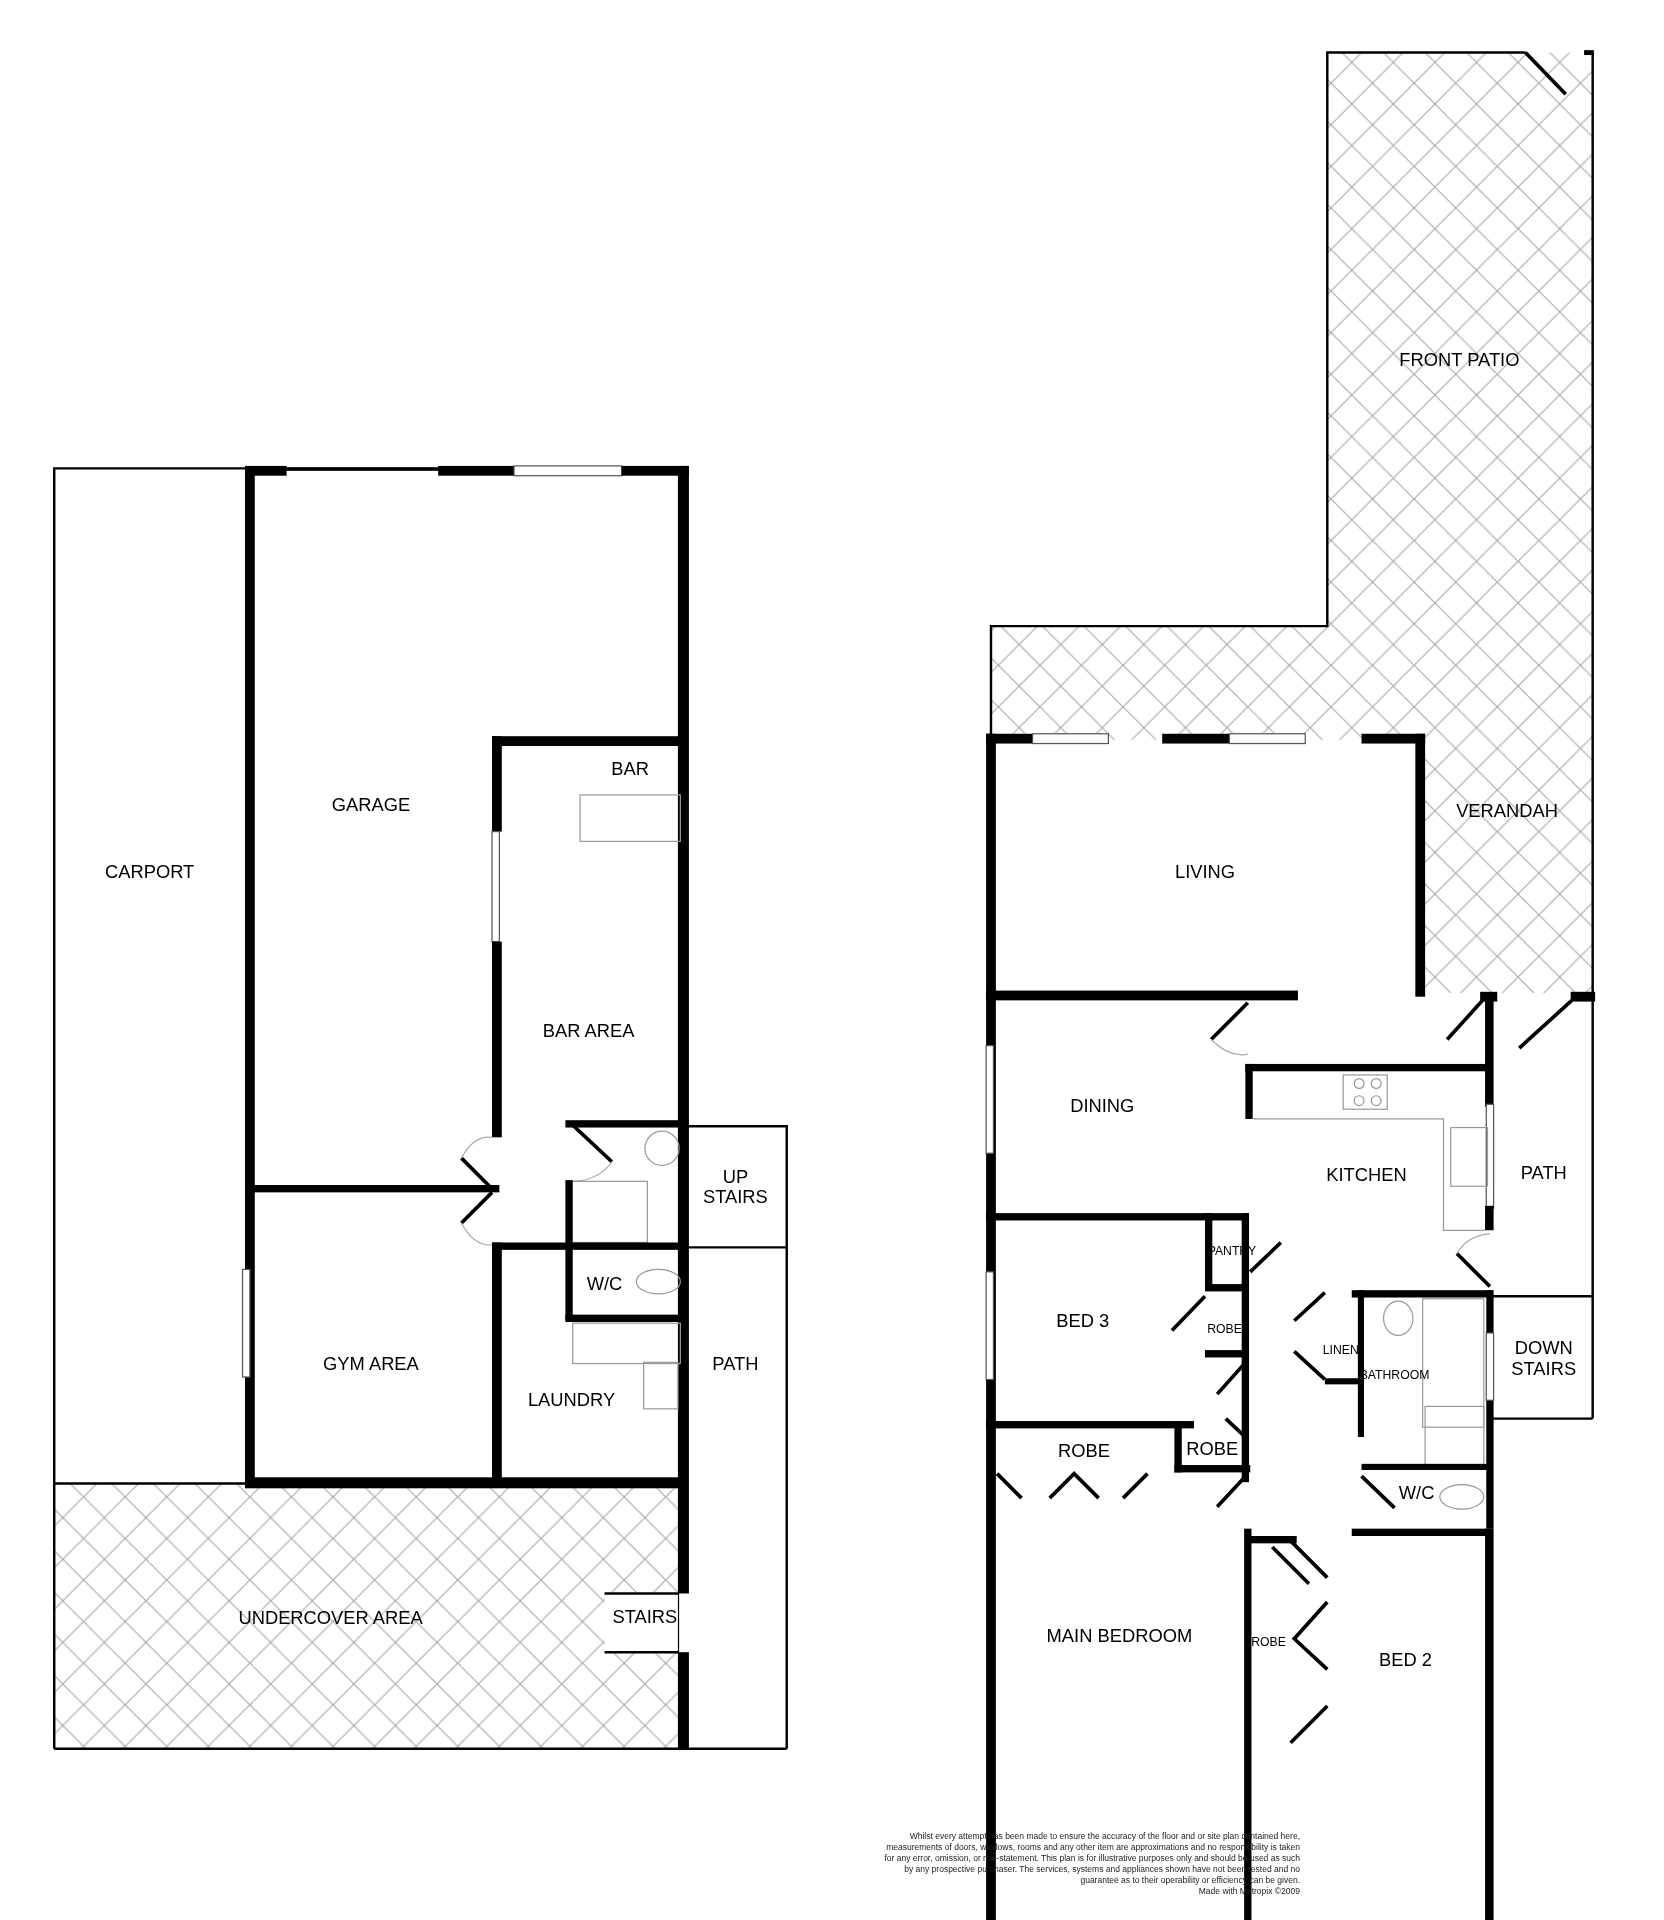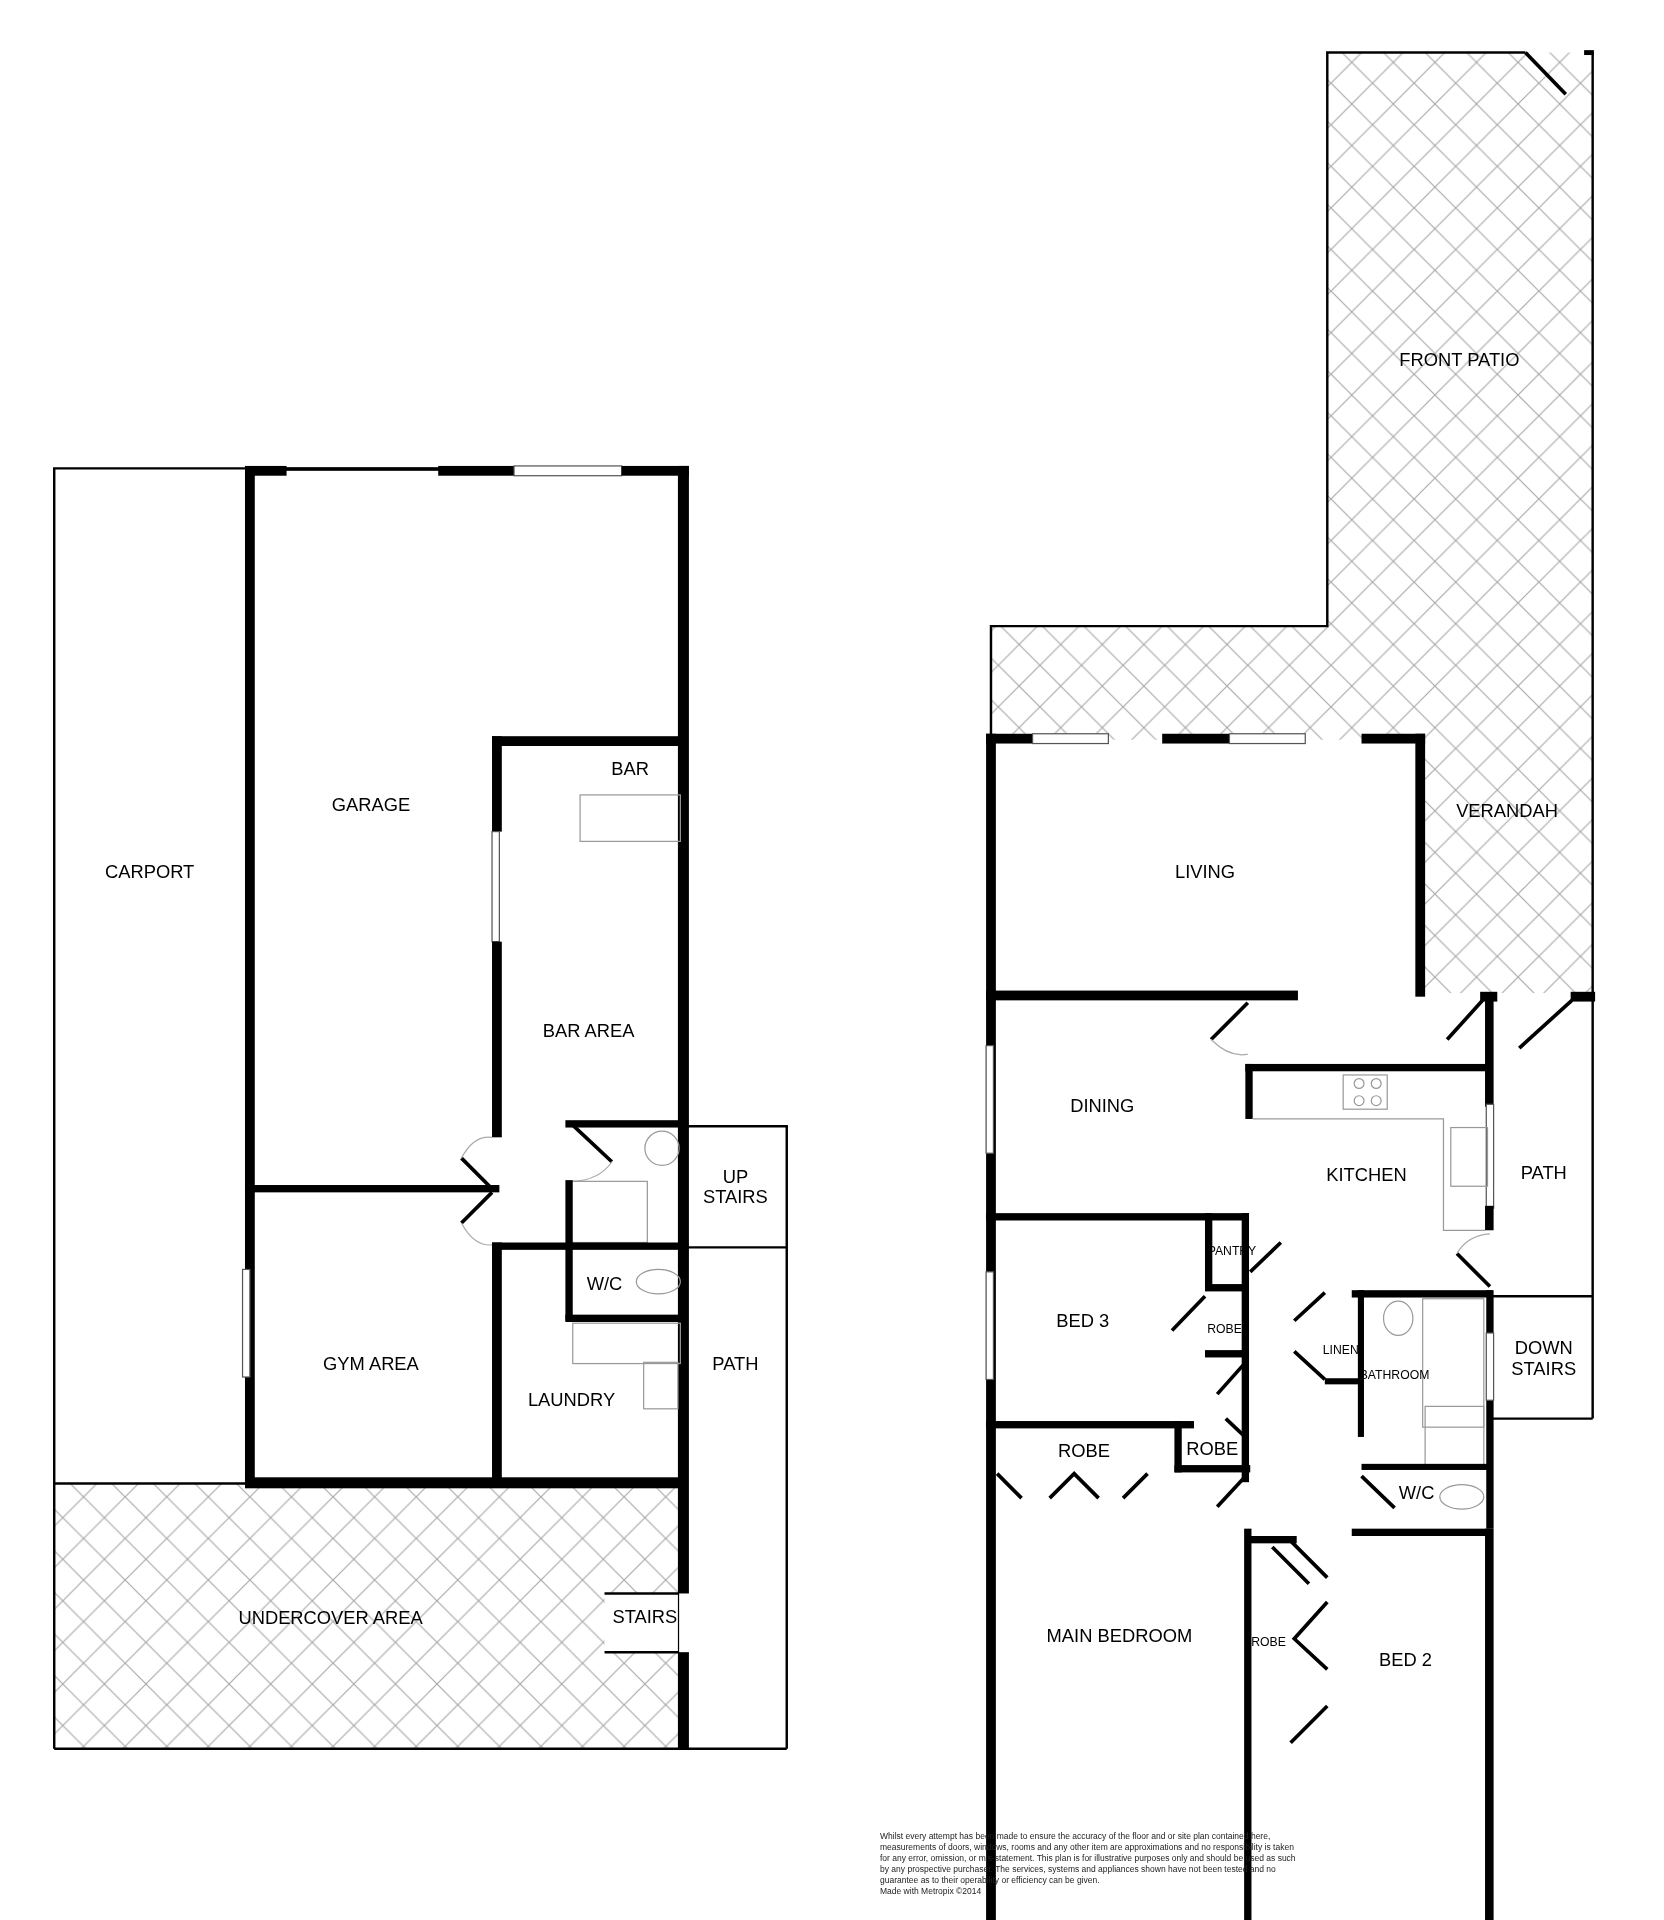--- a/index.html
+++ b/index.html
@@ -6,21 +6,21 @@
   body { width:1664px; height:1920px; overflow:hidden; position:relative; font-family:"Liberation Sans", sans-serif; }
   #plan { position:absolute; left:0; top:0; width:1664px; height:1920px; }
   .wall { fill:#000; }
   .thin { stroke:#000; stroke-width:2; fill:none; }
   .med { stroke:#000; stroke-width:3; fill:none; }
   .fix { stroke:#999; stroke-width:1; fill:none; }
   .arc { stroke:#aaa; stroke-width:1; fill:none; }
   .win { fill:#fff; stroke:#555; stroke-width:1; }
   .lbl { font-family:"Liberation Sans", sans-serif; font-size:15px; fill:#000; text-anchor:middle; }
   .lbl-sm { font-family:"Liberation Sans", sans-serif; font-size:10px; fill:#000; text-anchor:middle; }
-  .disclaimer { position:absolute; left:880px; top:1831px; width:420px; text-align:left; font-family:"Liberation Sans", sans-serif; font-size:8.5px; line-height:11px; color:#222; }
+  .disclaimer { position:absolute; left:880px; top:1831px; width:420px; text-align:right; font-family:"Liberation Sans", sans-serif; font-size:8.5px; line-height:11px; color:#222; }
 </style>
 </head>
 <body>
 
 <svg id="plan" viewBox="0 0 1360 1570" xmlns="http://www.w3.org/2000/svg">
   <defs>
     <pattern id="hatch" patternUnits="userSpaceOnUse" width="34" height="34">
       <path d="M0,0 L34,34 M34,0 L0,34" stroke="#aaa" stroke-width="1"></path>
     </pattern>
   </defs>
@@ -198,14 +198,14 @@
     <text class="lbl" x="1262" y="1124">STAIRS</text>
     <text class="lbl" x="1158" y="1226">W/C</text>
     <text class="lbl" x="915" y="1343">MAIN BEDROOM</text>
     <text class="lbl-sm" x="1037" y="1346">ROBE</text>
     <text class="lbl" x="1149" y="1362">BED 2</text>
   </g>
 </svg>
 
 <div class="disclaimer">
   <div>Whilst every attempt has been made to ensure the accuracy of the floor and or site plan contained here, measurements of doors, windows, rooms and any other item are approximations and no responsibility is taken for any error, omission, or mis-statement. This plan is for illustrative purposes only and should be used as such by any prospective purchaser. The services, systems and appliances shown have not been tested and no guarantee as to their operability or efficiency can be given.</div>
-  <div>Made with Metropix ©2014</div>
+  <div>Made with Metropix ©2009</div>
 </div>
 
 </body></html>

